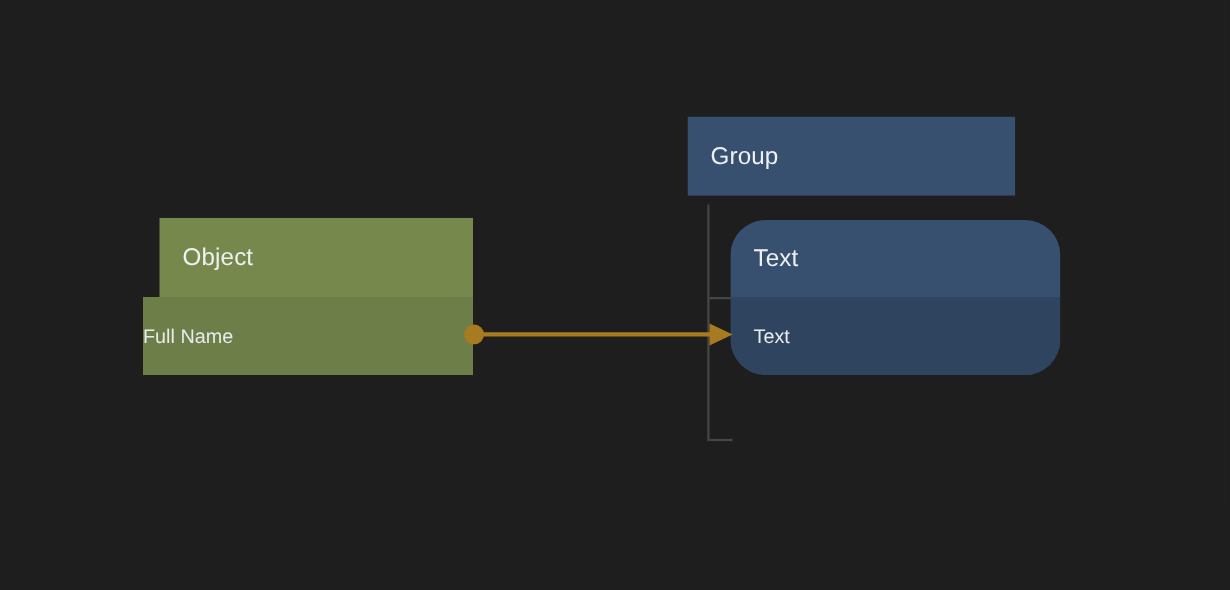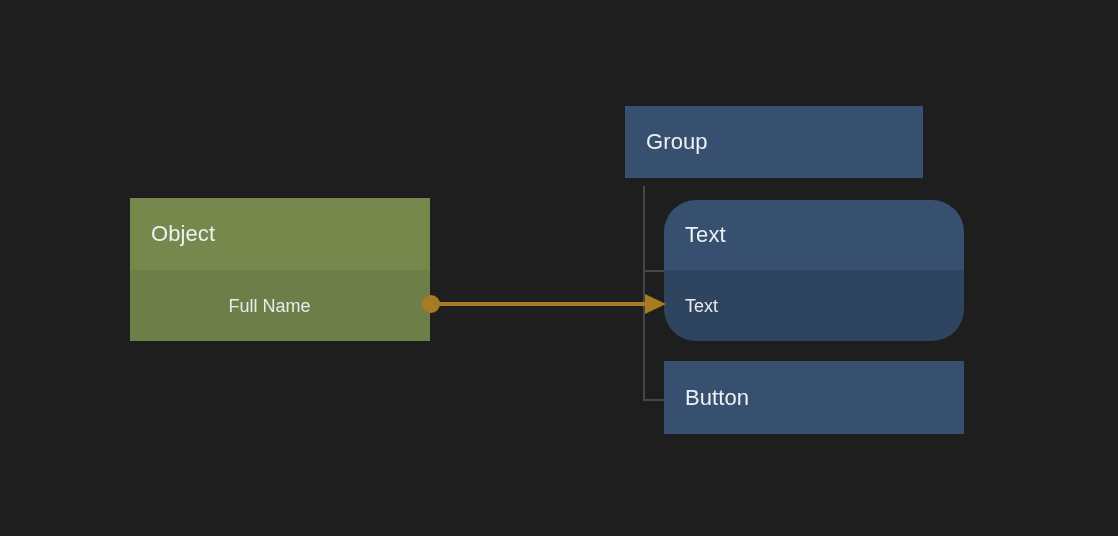--- a/index.html
+++ b/index.html
@@ -51,26 +51,26 @@
     align-items: center;
     width: 100%;
     position: relative;
   }
   .node-row .label {
     font-size: 18px;
     line-height: 1;
     color: #e8eaec;
     white-space: nowrap;
   }
-  .row-out { justify-content: center; padding: 0 21px 0 0; }
+  .row-out { justify-content: flex-start; padding: 0 21px 0 0; }
   .row-in  { justify-content: flex-start; padding: 0 0 0 21px; }
 
   
   #node-object { left: 130px; top: 198px; width: 300px; height: 143px; }
-  #node-object .node-header { height: 72px; background: #77884d; }
+  #node-object .node-header { height: 72px; background: #77884d; margin-left: 15px; }
   #node-object .node-body   { height: 71px; background: #6e7e49; }
   #node-object .node-row    { height: 71px; }
 
   
   #node-group { left: 625px; top: 106px; width: 298px; height: 72px; }
   #node-group .node-header { height: 72px; background: #375070; }
 
   
   #node-text { left: 664px; top: 200px; width: 300px; height: 141px; border-radius: 32px; }
   #node-text .node-header { height: 70px; background: #375070; }
@@ -138,25 +138,20 @@
     <div class="node-header">
       <span class="title">Text</span>
     </div>
     <div class="node-body">
       <div class="node-row row-in">
         <span class="label">Text</span>
       </div>
     </div>
   </div>
 
-  <div class="node" id="node-button">
-    <div class="node-header">
-      <span class="title">Button</span>
-    </div>
-  </div>
 
   <svg id="edge-layer" viewBox="0 0 1118 536" width="1118" height="536">
     <g>
       <line x1="431" y1="304" x2="656" y2="304" stroke="#a97b21" stroke-width="4"></line>
       <circle cx="431" cy="304" r="9" fill="#a97b21"></circle>
       <polygon points="666,304 645,294 645,314" fill="#a97b21"></polygon>
     </g>
   </svg>
 
 </div>

